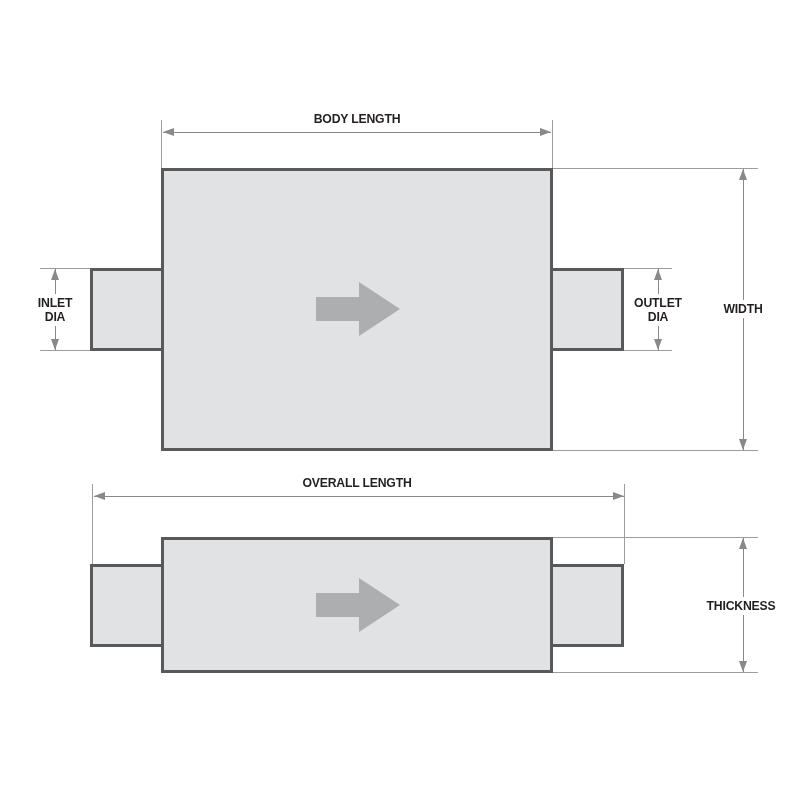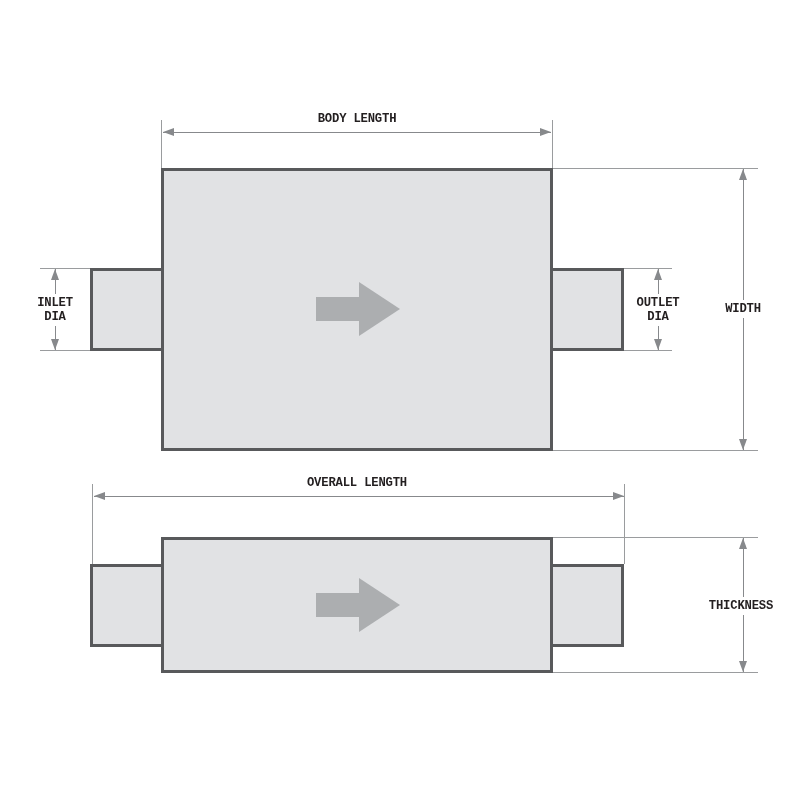--- a/index.html
+++ b/index.html
@@ -7,21 +7,21 @@
     --fill:#e1e2e4;
     --edge:#58595b;
     --dim:#87898c;
     --ext:#9a9c9e;
     --txt:#231f20;
     --flow:#acaeb0;
   }
   html,body{margin:0;padding:0;background:var(--bg);}
   #stage{
     position:relative;width:776px;height:800px;background:var(--bg);
-    font-family:Liberation Mono, monospace;overflow:hidden;
+    font-family:Liberation Sans, sans-serif;overflow:hidden;
   }
   
   .part{
     position:absolute;box-sizing:border-box;
     background:var(--fill);border:3px solid var(--edge);
   }
   .z1{z-index:1}.z2{z-index:2}
   
   .ext{position:absolute;background:var(--ext);z-index:0;}
   .ext.h{height:1px;}

